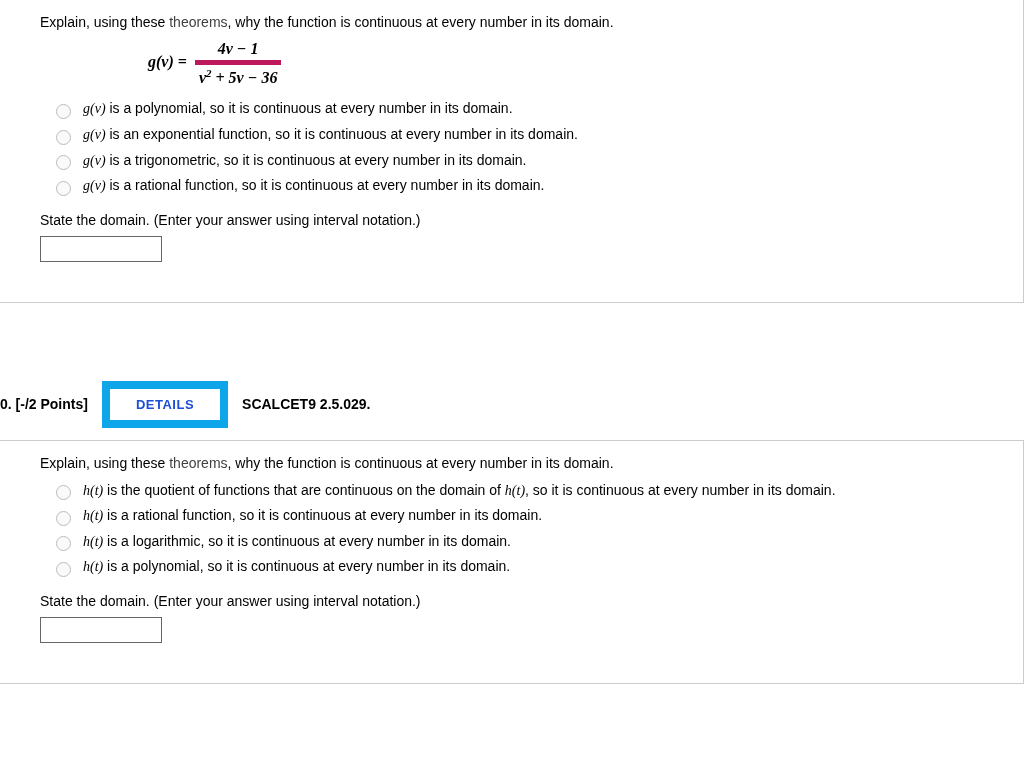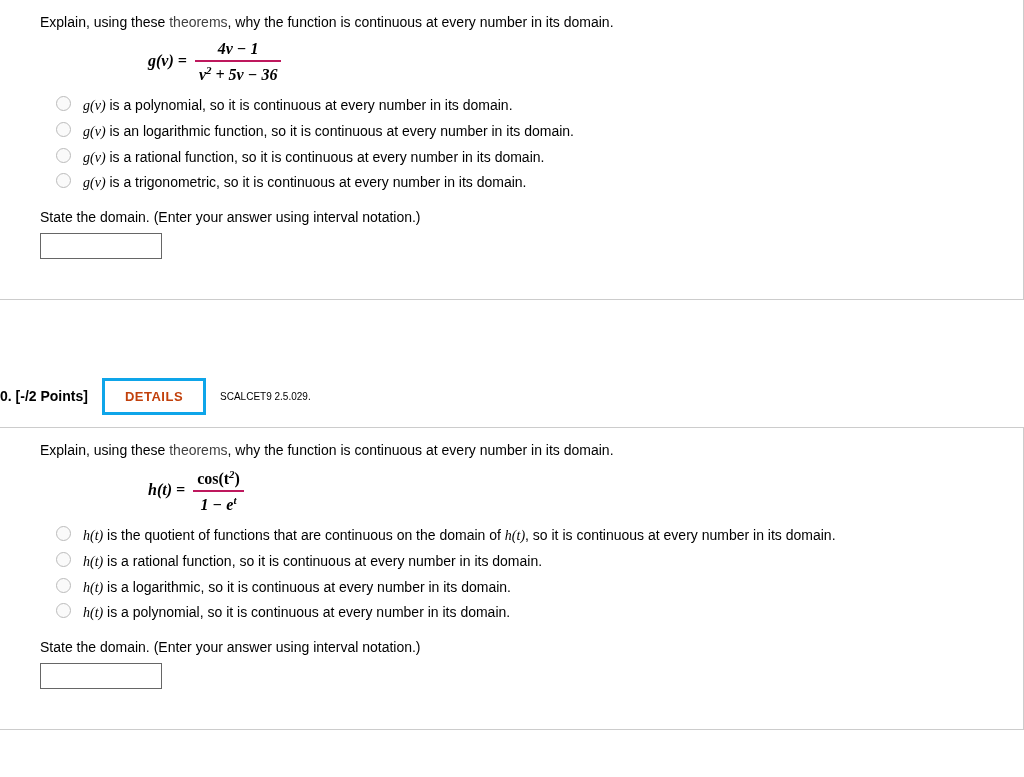--- a/index.html
+++ b/index.html
@@ -36,35 +36,35 @@
     font-weight: bold;
   }
   .frac {
     display: inline-block;
     vertical-align: middle;
     text-align: center;
     margin-left: 4px;
   }
   .frac .num {
     display: block;
-    border-bottom: 2px solid #be185d;
+    border-bottom: 5px solid #be185d;
     padding: 0 4px 2px 4px;
   }
   .frac .den {
     display: block;
     padding: 2px 4px 0 4px;
   }
   sup {
     font-size: 11px;
     vertical-align: super;
     font-style: italic;
   }
   .option-row {
     display: flex;
-    align-items: flex-start;
+    align-items: flex-end;
     margin: 6px 0 6px 16px;
   }
   .radio {
     width: 13px;
     height: 13px;
     border: 1px solid #bbb;
     border-radius: 50%;
     background: #fafafa;
     margin-right: 12px;
     flex-shrink: 0;
@@ -90,31 +90,31 @@
     align-items: center;
     margin: 0 0 4px 0;
     padding: 8px 0;
     gap: 14px;
   }
   .points {
     font-weight: bold;
     font-size: 14px;
   }
   .details-btn {
-    border: 3px solid #0ea5e9;
-    color: #c2410c;
+    border: 8px solid #0ea5e9;
+    color: #1d4ed8;
     font-weight: bold;
-    padding: 8px 20px;
+    padding: 8px 26px;
     background: #fff;
     font-size: 13px;
     letter-spacing: 0.5px;
   }
   .section-ref {
-    font-weight: normal;
-    font-size: 10px;
+    font-weight: bold;
+    font-size: 14px;
   }
   .spacer {
     height: 30px;
   }
 </style>
 </head>
 <body>
 
 <div class="question-block">
   <div class="prompt">
@@ -127,53 +127,46 @@
       <span class="den"><span>v</span><sup>2</sup><span> + 5v − 36</span></span>
     </span>
   </div>
 
   <div class="option-row">
     <span class="radio"></span>
     <span class="label"><span class="fn">g(v)</span><span> is a polynomial, so it is continuous at every number in its domain.</span></span>
   </div>
   <div class="option-row">
     <span class="radio"></span>
-    <span class="label"><span class="fn">g(v)</span><span> is an logarithmic function, so it is continuous at every number in its domain.</span></span>
+    <span class="label"><span class="fn">g(v)</span><span> is an exponential function, so it is continuous at every number in its domain.</span></span>
+  </div>
+  <div class="option-row">
+    <span class="radio"></span>
+    <span class="label"><span class="fn">g(v)</span><span> is a trigonometric, so it is continuous at every number in its domain.</span></span>
   </div>
   <div class="option-row">
     <span class="radio"></span>
     <span class="label"><span class="fn">g(v)</span><span> is a rational function, so it is continuous at every number in its domain.</span></span>
-  </div>
-  <div class="option-row">
-    <span class="radio"></span>
-    <span class="label"><span class="fn">g(v)</span><span> is a trigonometric, so it is continuous at every number in its domain.</span></span>
   </div>
 
   <div class="state-prompt">State the domain. (Enter your answer using interval notation.)</div>
   <div class="answer-box"></div>
 </div>
 
 <div class="spacer"></div>
 
 <div class="header-row">
   <span class="points">0. [-/2 Points]</span>
   <span class="details-btn">DETAILS</span>
   <span class="section-ref">SCALCET9 2.5.029.</span>
 </div>
 
 <div class="question-block second">
   <div class="prompt">
     <span>Explain, using these </span><span class="theorems-link">theorems</span><span>, why the function is continuous at every number in its domain.</span>
-  </div>
-  <div class="equation-row">
-    <span>h(t) = </span>
-    <span class="frac">
-      <span class="num"><span style="font-style:normal">cos(t</span><sup>2</sup><span style="font-style:normal">)</span></span>
-      <span class="den"><span>1 − e</span><sup>t</sup></span>
-    </span>
   </div>
 
   <div class="option-row">
     <span class="radio"></span>
     <span class="label"><span class="fn">h(t)</span><span> is the quotient of functions that are continuous on the domain of </span><span class="fn">h(t)</span><span>, so it is continuous at every number in its domain.</span></span>
   </div>
   <div class="option-row">
     <span class="radio"></span>
     <span class="label"><span class="fn">h(t)</span><span> is a rational function, so it is continuous at every number in its domain.</span></span>
   </div>

